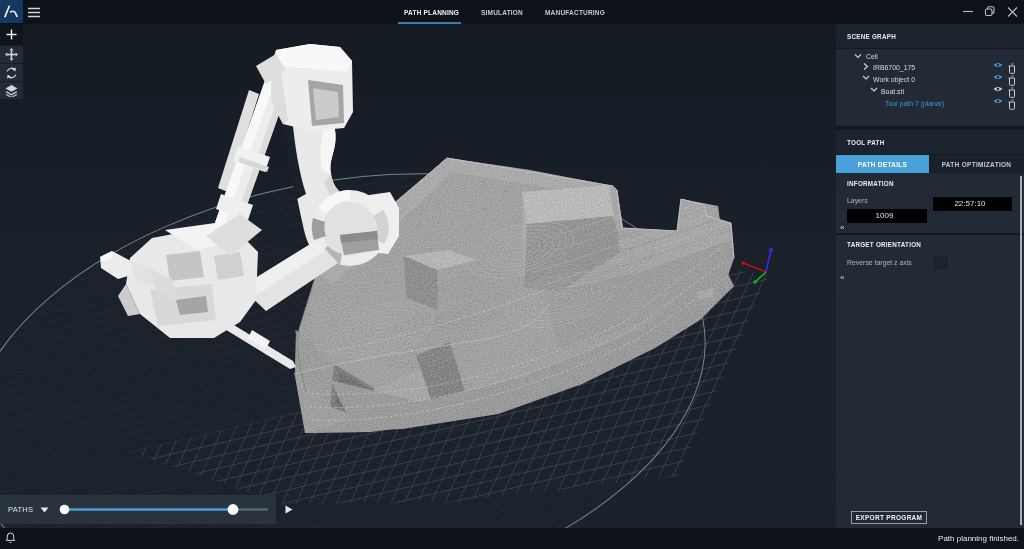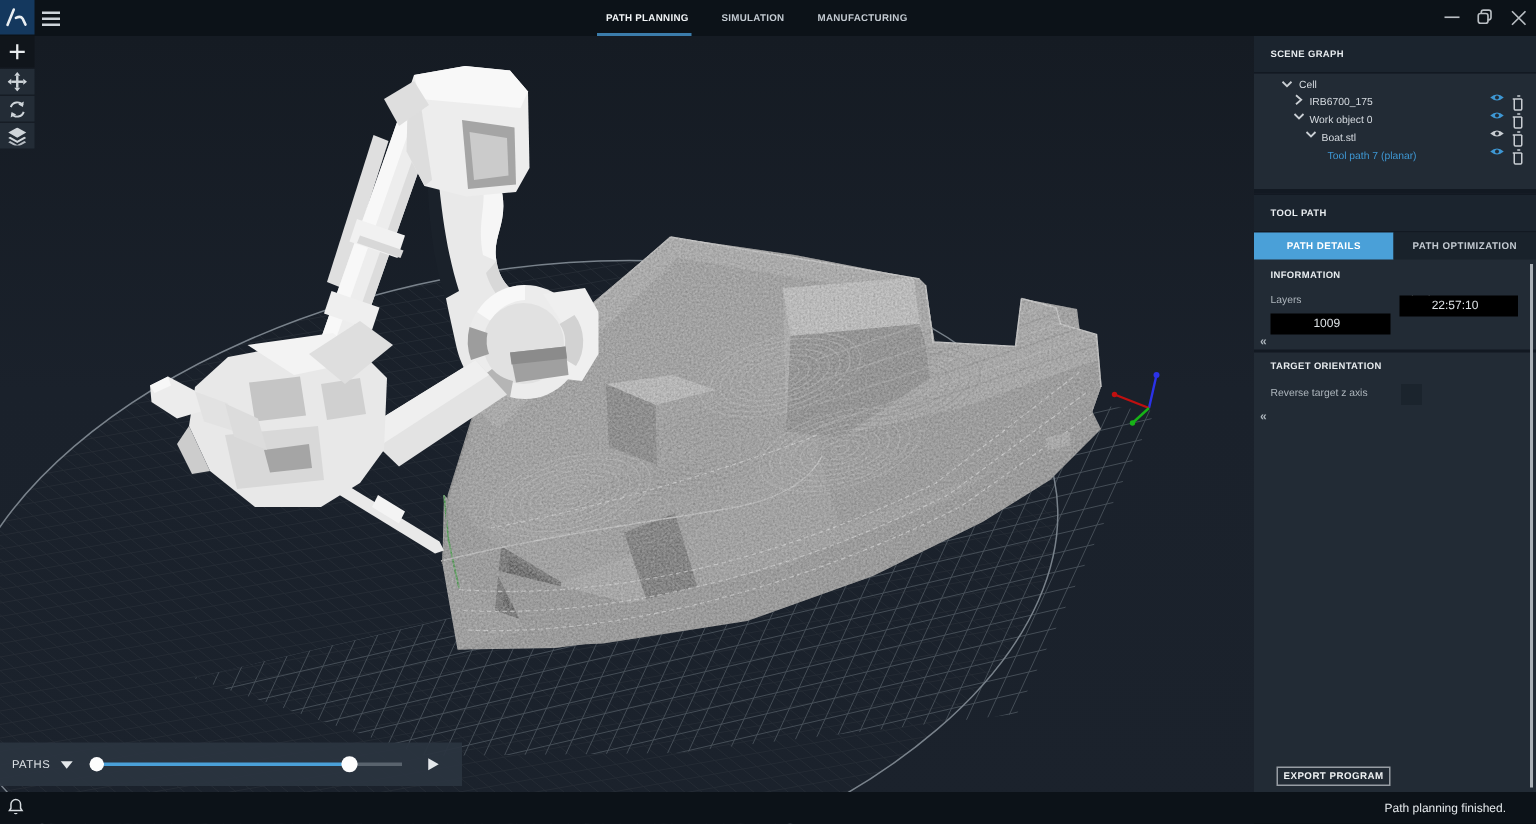--- a/index.html
+++ b/index.html
@@ -4,21 +4,21 @@
 html,body{width:1024px;height:549px;overflow:hidden;background:#0b1117;font-family:"Liberation Sans",sans-serif;position:relative}
 #topbar{position:absolute;left:0;top:0;width:1024px;height:24px;background:#0c1218;z-index:30}
 #logo{position:absolute;left:0;top:0;width:23px;height:23px;background:#14385e}
 #burger{position:absolute;left:28px;top:7px}
 .tab{position:absolute;top:0;height:24px;line-height:25px;font-size:6.5px;font-weight:bold;letter-spacing:.2px;color:#c3cad1}
 #winbtn{position:absolute;right:0;top:0}
 #leftbar{position:absolute;left:0;top:24px;width:23px;height:525px;z-index:20}
 .tile{position:absolute;left:0;width:23px;display:flex;align-items:center;justify-content:center}
 #viewport{position:absolute;left:0;top:24px;width:836px;height:525px;background:linear-gradient(180deg,#151b23 0%,#1a212b 45%,#1b222c 100%);z-index:1}
 #scene{position:absolute;left:0;top:0}
-#pathsbar{position:absolute;left:0;top:495px;width:308px;height:29px;background:rgba(43,52,64,.94);z-index:10;display:flex;align-items:center}
+#pathsbar{position:absolute;left:0;top:495px;width:276px;height:29px;background:rgba(43,52,64,.94);z-index:10;display:flex;align-items:center}
 #statusbar{position:absolute;left:0;top:528px;width:1024px;height:21px;background:#0c1218;z-index:40}
 #rpanel{position:absolute;left:836px;top:24px;width:188px;height:504px;background:#222b35;z-index:30;font-size:8px}
 .phead{background:#1b242e;color:#e8ecef;font-weight:bold;font-size:6.3px;letter-spacing:.25px;padding:8.5px 0 8.5px 11px;border-bottom:1px solid #121922}
 .shead{color:#e8ecef;font-weight:bold;font-size:6.3px;letter-spacing:.25px}
 .lab{color:#aeb6bd;font-size:6.9px}
 .ibox{position:absolute;height:14px;background:#000000;color:#dde2e6;font-size:8px;text-align:center;line-height:14px;padding-right:5px}
 </style></head><body>
 
 <div id="topbar">
  <div id="logo"><svg width="23" height="23" viewBox="0 0 23 23">
@@ -694,21 +694,21 @@
  <svg style="position:absolute;left:285px;top:10px" width="8" height="9" viewBox="0 0 8 9">
       <path d="M0.5,0.5 L7.5,4.5 L0.5,8.5 Z" fill="#e4e8eb"></path>
     </svg>
 </div>
 
 <div id="statusbar">
  <svg width="11" height="12" viewBox="0 0 11 12" style="position:absolute;left:5px;top:4px">
       <path d="M5.5,1 a3.2,3.2 0 0 1 3.2,3.2 v2.6 l1,1.6 H1.3 l1,-1.6 V4.2 A3.2,3.2 0 0 1 5.5,1 Z" fill="none" stroke="#d7dce0" stroke-width="1"></path>
       <path d="M4.2,10 a1.4,1.4 0 0 0 2.6,0 Z" fill="#d7dce0"></path>
     </svg>
- <div style="position:absolute;right:20px;top:6px;font-size:8px;color:#e6eaed">Path planning finished.</div>
+ <div style="position:absolute;right:5px;top:6px;font-size:8px;color:#e6eaed">Path planning finished.</div>
 </div>
 
 <div id="rpanel">
  <div class="phead">SCENE GRAPH</div>
  <div id="tree" style="position:relative;height:80px;border-bottom:3px solid #121922">
       <svg width="188" height="80" viewBox="0 0 188 80" style="position:absolute;left:0;top:0">
 <g font-family="Liberation Sans,sans-serif" fill="#d6dbe0" font-size="6.9">
 <path d="M19,5.5 l3,3 l3,-3" stroke="#c9ced3" fill="none" stroke-width="1.2"></path>
 <text x="30" y="9.5">Cell</text>
 <path d="M28,14.5 l3.5,3 l-3.5,3" stroke="#c9ced3" fill="none" stroke-width="1.2"></path>

